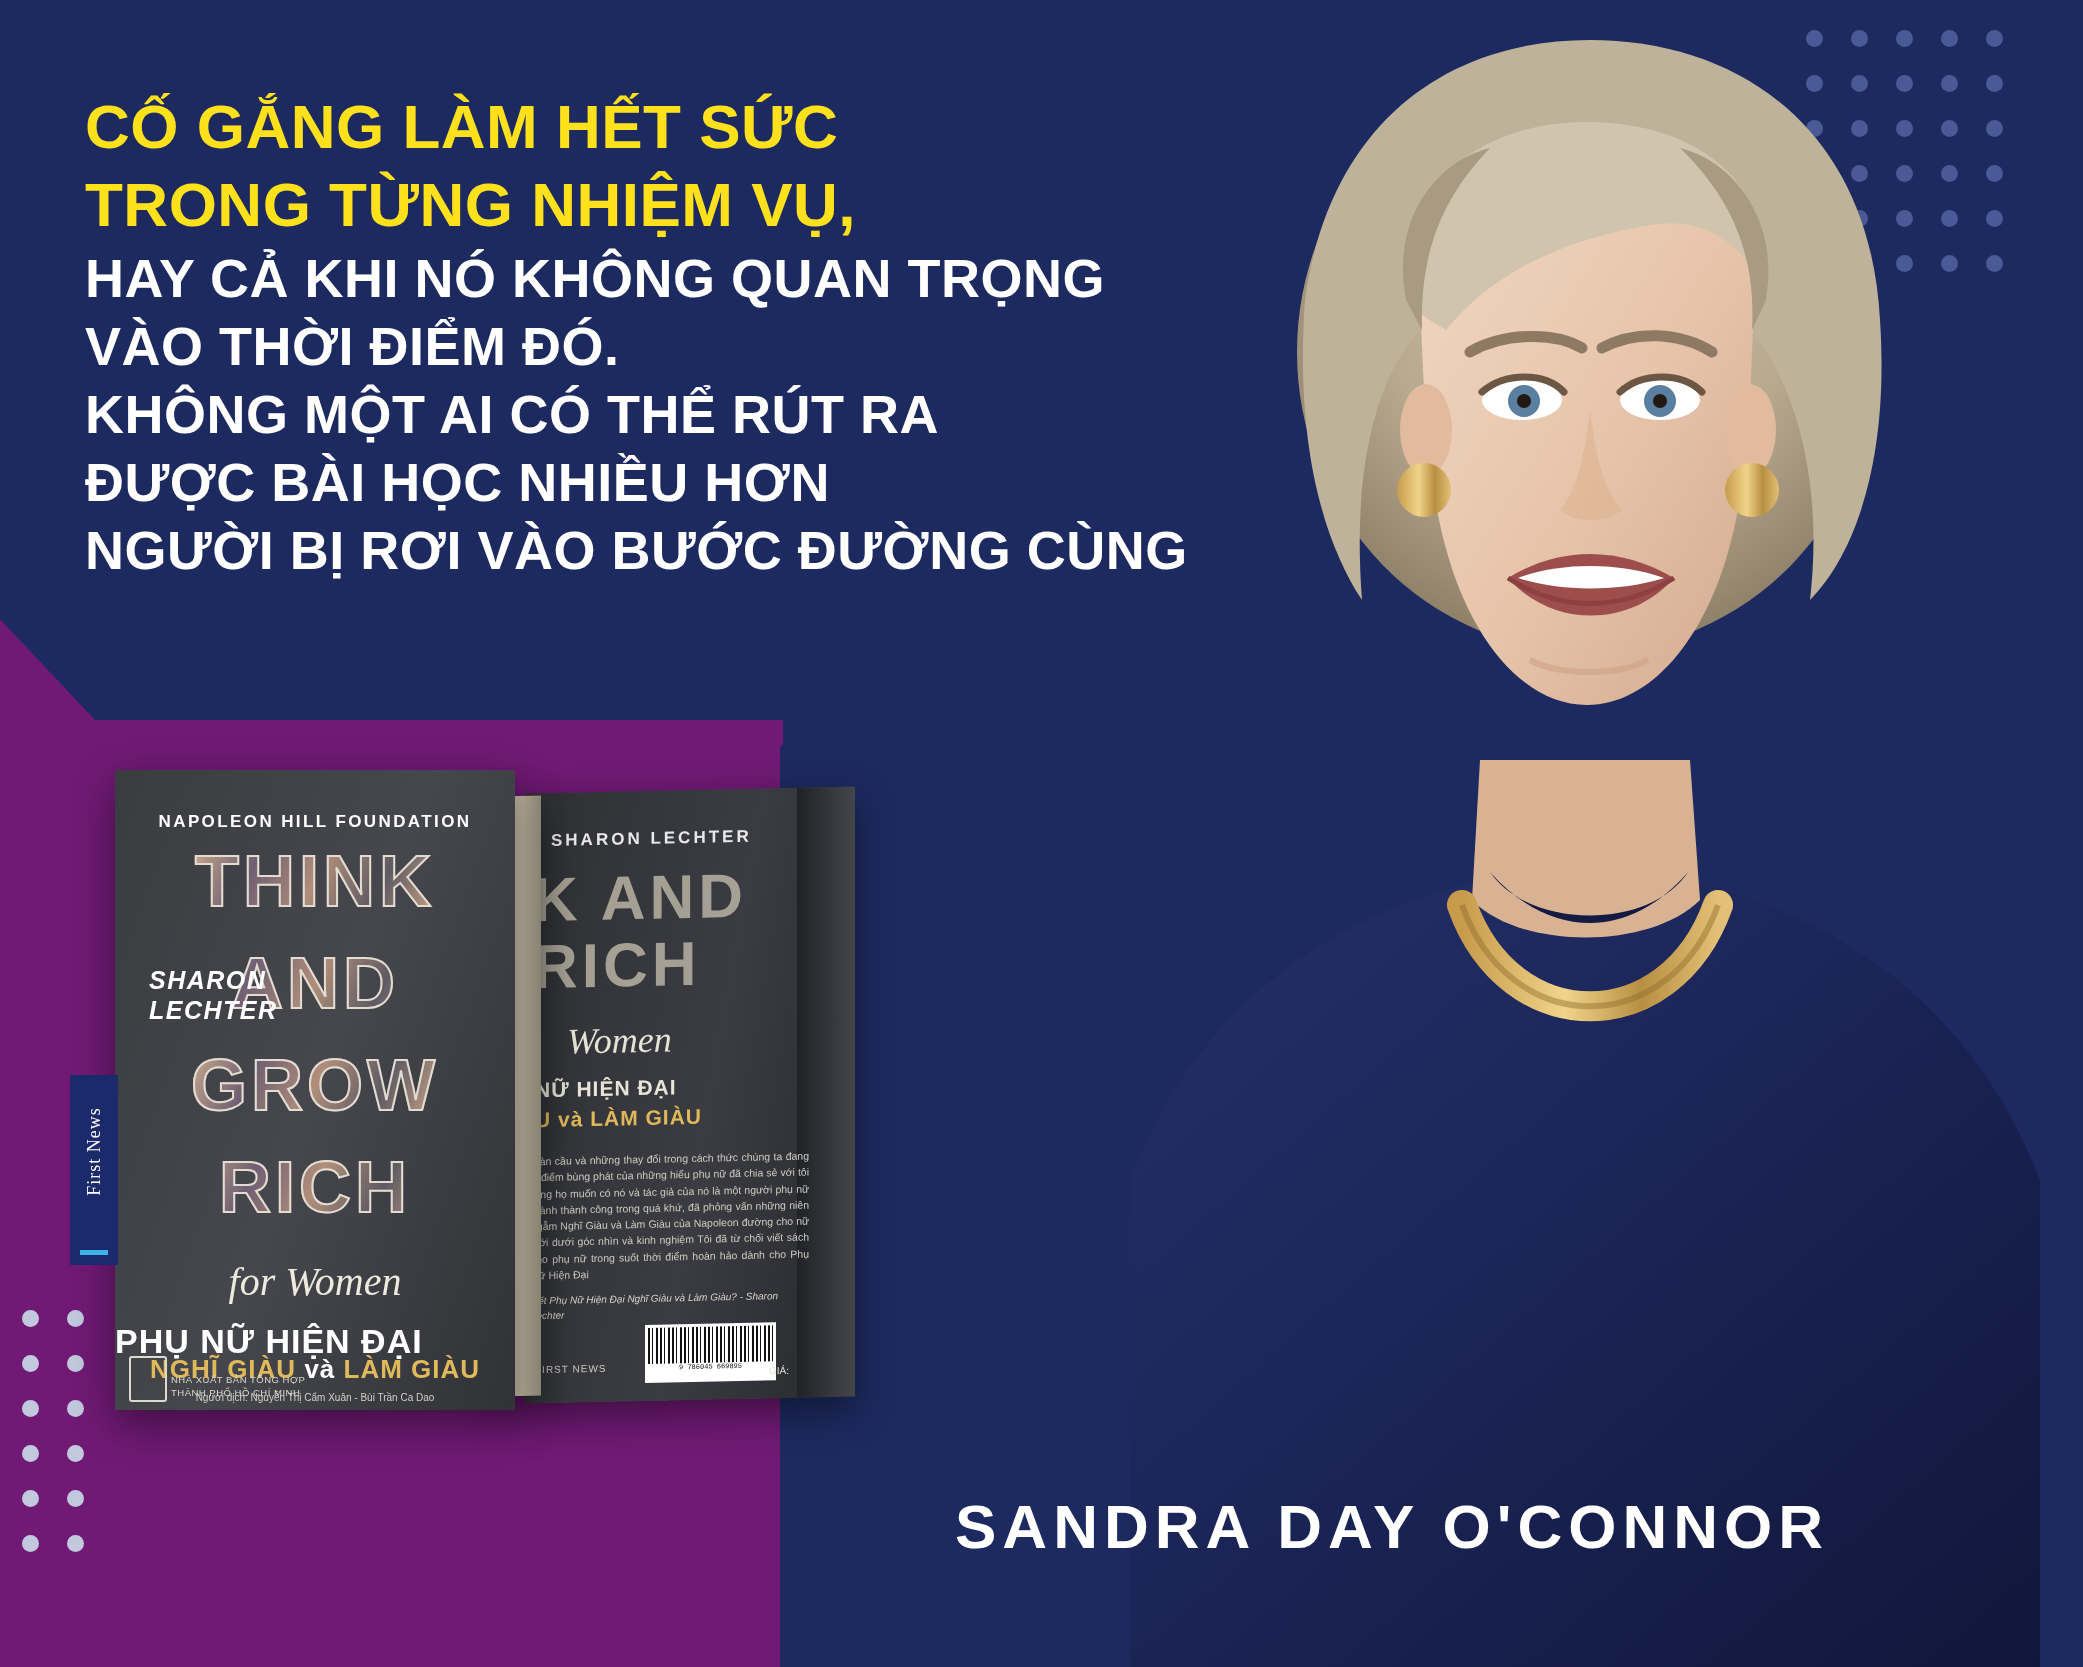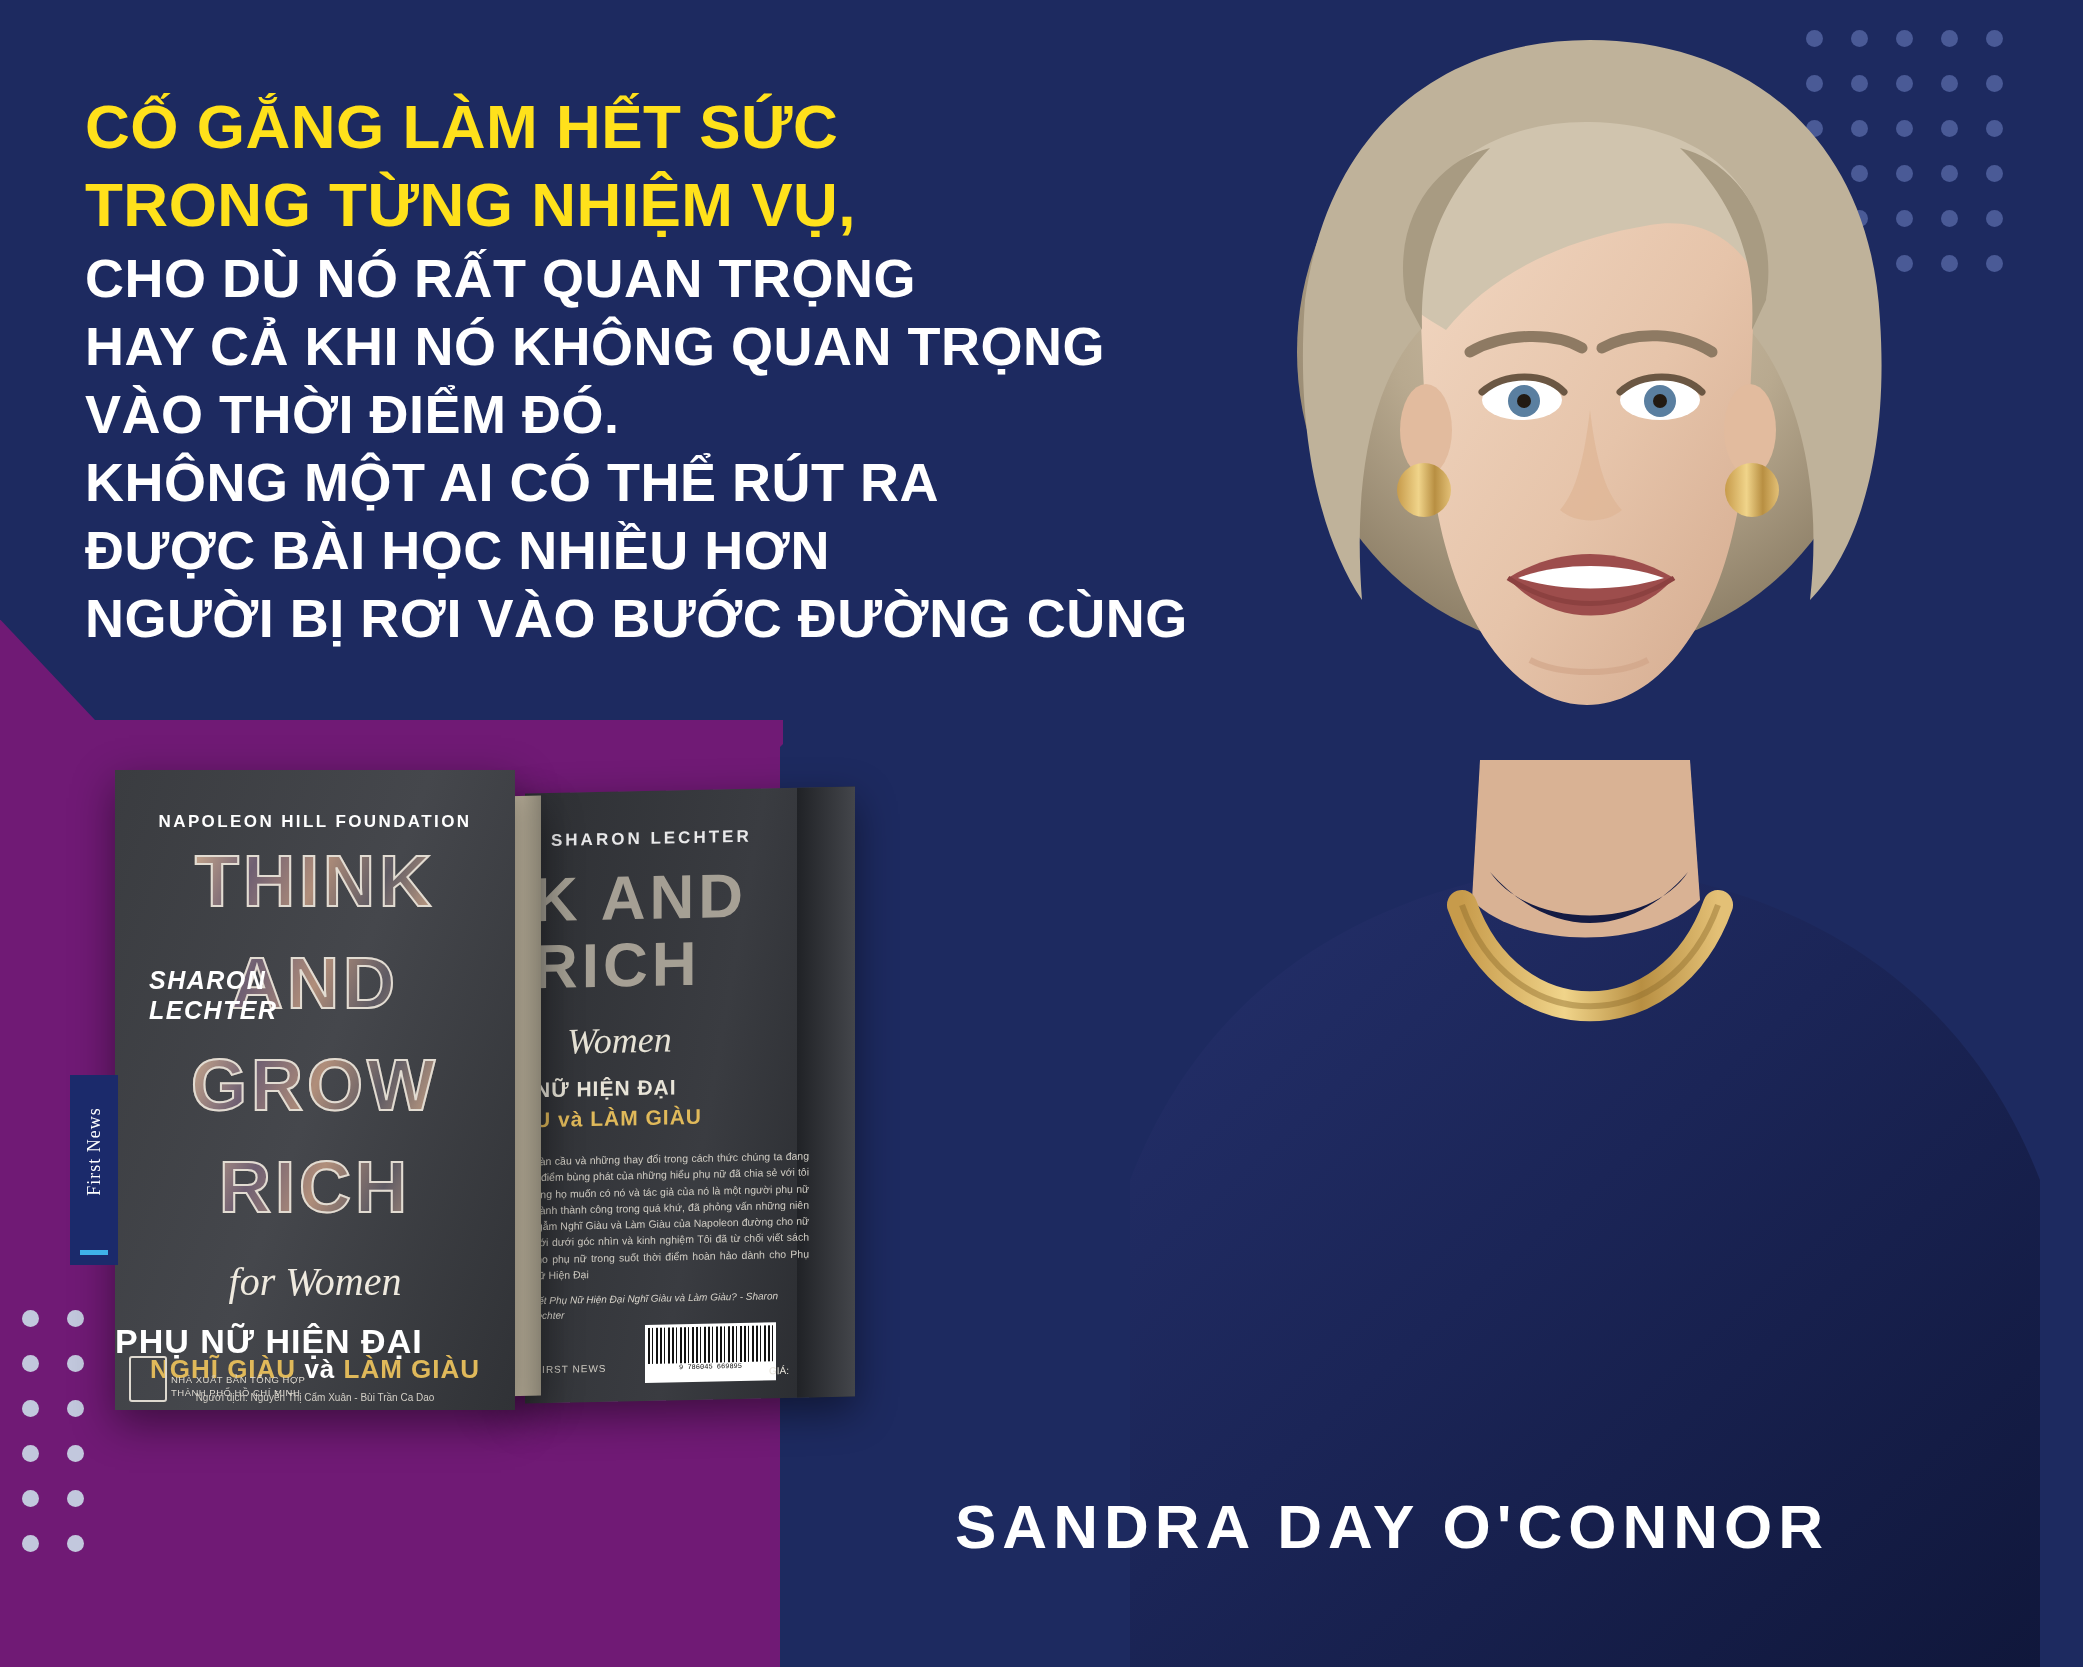--- a/index.html
+++ b/index.html
@@ -466,21 +466,20 @@
       <span></span>
     <span></span>
       <span></span>
     <span></span>
       <span></span>
   </div>
 
   <div class="quote-text">
     <span class="quote-line highlight">CỐ GẮNG LÀM HẾT SỨC</span>
     <span class="quote-line highlight">TRONG TỪNG NHIỆM VỤ,</span>
-    <span class="quote-line">CHO DÙ NÓ RẤT QUAN TRỌNG</span>
     <span class="quote-line">HAY CẢ KHI NÓ KHÔNG QUAN TRỌNG</span>
     <span class="quote-line">VÀO THỜI ĐIỂM ĐÓ.</span>
     <span class="quote-line">KHÔNG MỘT AI CÓ THỂ RÚT RA</span>
     <span class="quote-line">ĐƯỢC BÀI HỌC NHIỀU HƠN</span>
     <span class="quote-line">NGƯỜI BỊ RƠI VÀO BƯỚC ĐƯỜNG CÙNG</span>
   </div>
 
   <div class="portrait-wrap">
     <svg class="portrait" viewBox="0 0 990 1667" preserveAspectRatio="xMidYMin slice">
       <defs>

